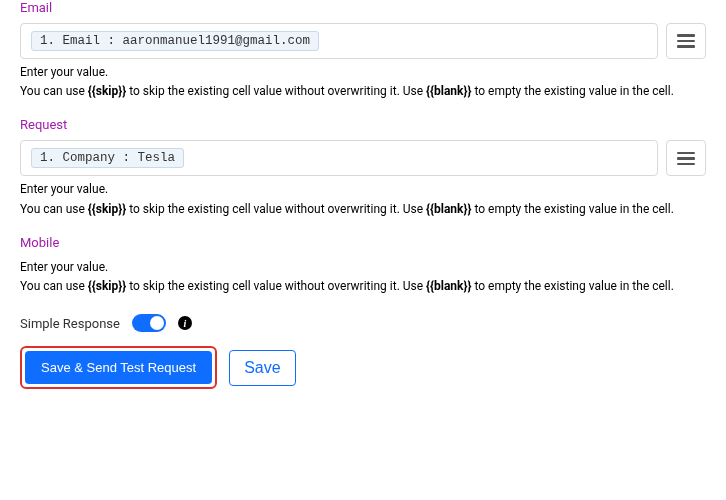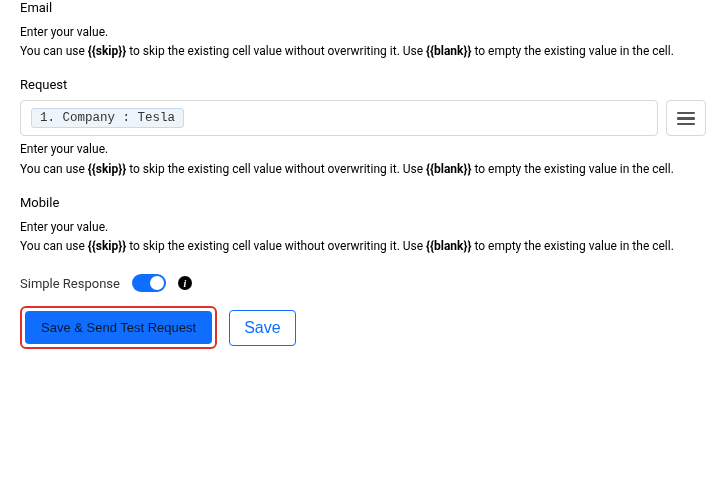--- a/index.html
+++ b/index.html
@@ -14,21 +14,21 @@
       background: #fff;
       padding: 0 20px;
       width: 726px;
     }
     .field-group {
       margin-bottom: 16px;
     }
     .field-label {
       font-size: 13px;
       font-weight: 400;
-      color: #000000;
+      color: #a21caf;
       margin-bottom: 8px;
     }
     .input-row {
       display: flex;
       gap: 8px;
       align-items: center;
       margin-bottom: 4px;
     }
     .input-wrapper {
       flex: 1;
@@ -126,21 +126,21 @@
       align-items: center;
     }
     .btn-primary-wrapper {
       border: 2.5px solid #e0302c;
       border-radius: 6px;
       padding: 3px;
       display: inline-block;
     }
     .btn-primary {
       background: #0f6eff;
-      color: #0f172a;
+      color: #ffffff;
       border: none;
       padding: 9px 16px;
       border-radius: 4px;
       font-size: 13px;
       font-weight: 400;
       cursor: pointer;
     }
     .btn-secondary {
       background: #fff;
       color: #0f6eff;
@@ -150,20 +150,30 @@
       font-size: 16px;
       font-weight: 400;
       cursor: pointer;
     }
   </style>
 </head>
 <body>
 
 <div class="field-group">
   <div class="field-label">Email</div>
+  <div class="input-row">
+    <div class="input-wrapper">
+      <span class="token">1. Email : aaronmanuel1991@gmail.com</span>
+    </div>
+    <button class="menu-btn">
+      <span></span>
+      <span></span>
+      <span></span>
+    </button>
+  </div>
   <div class="help-text">
     <div>Enter your value.</div>
     <div>
       <span>You can use </span><span class="bold">{{skip}}</span><span> to skip the existing cell value without overwriting it. Use </span><span class="bold">{{blank}}</span><span> to empty the existing value in the cell.</span>
     </div>
   </div>
 </div>
 
 <div class="field-group">
   <div class="field-label">Request</div>

